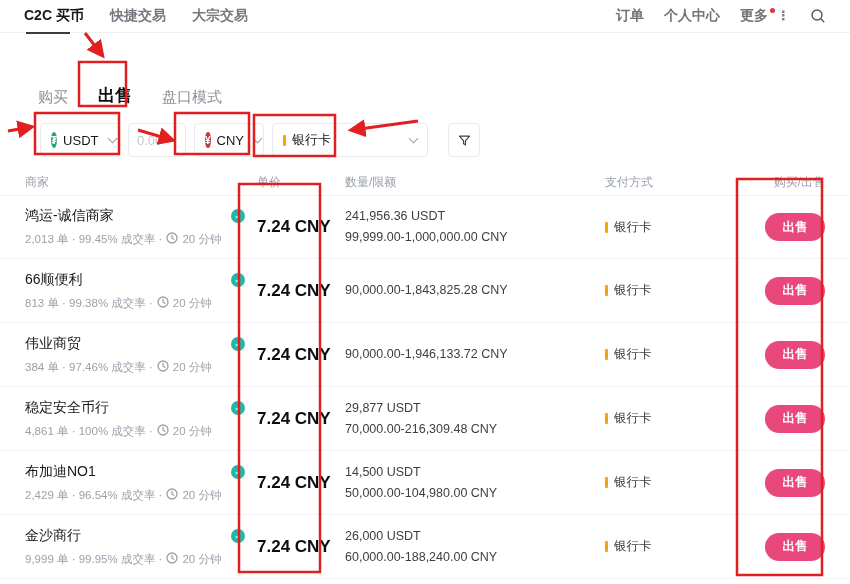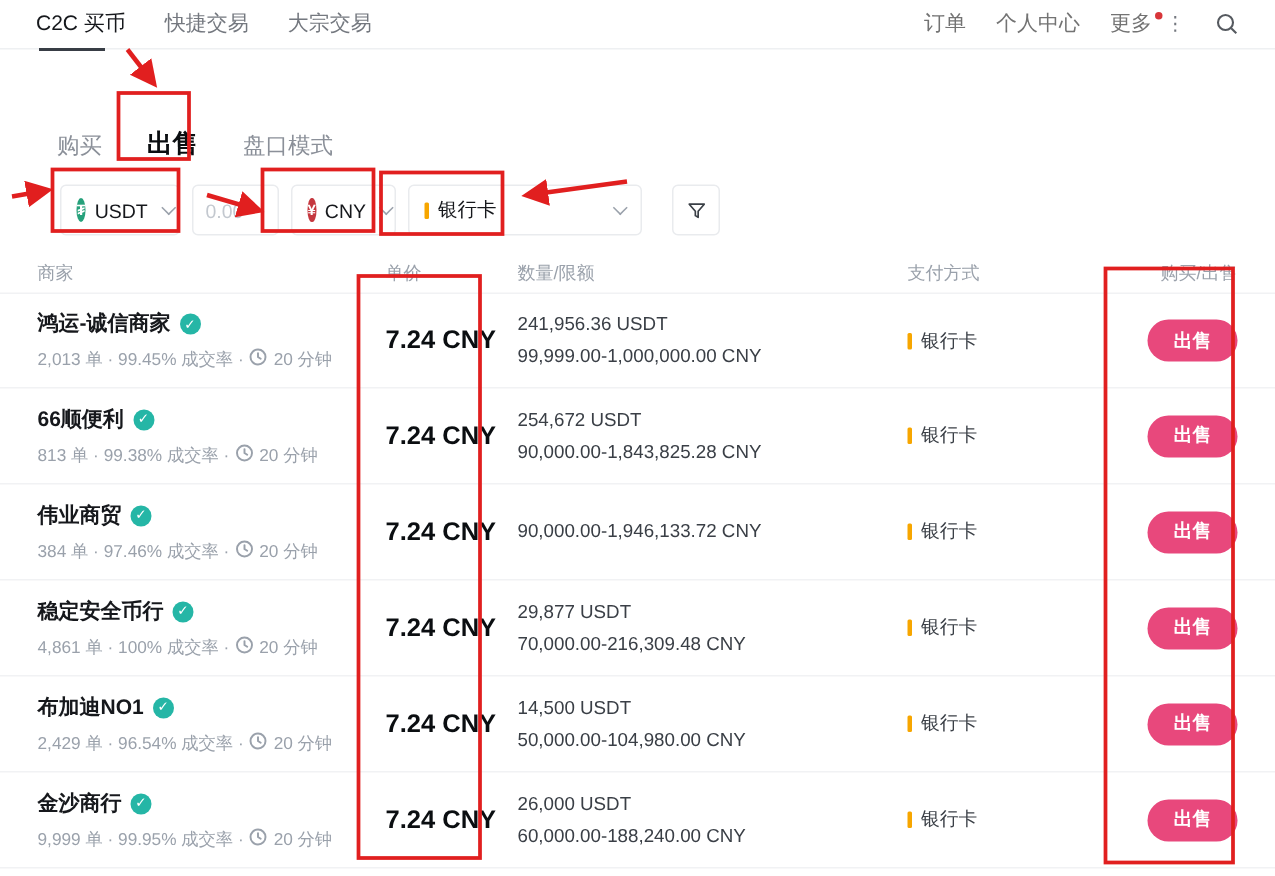--- a/index.html
+++ b/index.html
@@ -2,21 +2,21 @@
 <html><head>
 <meta charset="utf-8">
 <style>
   * { margin:0; padding:0; box-sizing:border-box; }
   html,body { background:#fff; }
   body { font-family:"Liberation Sans","DejaVu Sans",sans-serif; color:#16181c; }
   .page { position:relative; width:850px; height:584px; background:#fff; overflow:hidden; }
 
   
   .topnav { display:flex; justify-content:space-between; align-items:center;
-            height:20px; padding:16px 24px; border-bottom:1px solid #eef0f2; }
+            height:20px; padding:16px 24px; border-bottom:1px solid #eef0f2;font-weight:bold; }
   .nav-left { display:flex; gap:26px; align-items:center; }
   .nav-item { font-size:14px; color:#74787f; cursor:pointer; text-decoration:none; position:relative; }
   .nav-item.active { color:#16181c; }
   .nav-item.active::after { content:""; position:absolute; left:2px; right:14px; bottom:-9px;
             height:2px; background:#383d45; }
   .nav-right { display:flex; gap:20px; align-items:center; }
   .nav-right .nav-item { color:#737373; }
   .more-wrap { display:flex; align-items:flex-start; gap:2px; }
   .red-dot { width:5px; height:5px; border-radius:50%; background:#d8363a; margin-top:1px; }
   .vdots { color:#74787f; font-size:13px; line-height:18px; }
@@ -51,21 +51,21 @@
 
   
   .table { margin-top:12px; }
   .thead, .row { display:grid; grid-template-columns:220px 100px 260px 140px 1fr;
                  align-items:center; padding:0 25px; }
   .thead { height:26px; font-size:12px; color:#9aa1ab; }
   .thead .h-price { padding-left:12px; }
   .thead .h-action { text-align:right; }
   .row { height:64px; border-bottom:1px solid #f1f2f4; }
   .row:first-child { border-top:1px solid #f1f2f4; }
-  .m-name { display:flex; align-items:center; gap:6px; font-size:14px; font-weight:700; color:#16181c; cursor:pointer; }
+  .m-name { display:flex; align-items:center; gap:6px; font-size:14px; font-weight:400; color:#16181c; cursor:pointer;justify-content:space-between; }
   .badge { width:14px; height:14px; border-radius:50%; background:#25b6a6; color:#fff; font-size:9px;
            display:flex; align-items:center; justify-content:center; flex:none; }
   .m-stats { display:flex; gap:4px; margin-top:7px; font-size:11.5px; color:#9aa1ab; }
   .c-price { font-size:17px; font-weight:700; color:#0b0e11; padding-left:12px; }
   .c-amount { font-size:12.5px; color:#3a3f46; line-height:1.65; }
   .c-pay { display:flex; align-items:center; font-size:12.5px; color:#3a3f46; }
   .c-action { display:flex; justify-content:flex-end; }
   .sell-btn { width:60px; height:28px; border:none; border-radius:14px; background:#e8487c; color:#fff;
               font-size:12.5px; font-weight:700; cursor:pointer; font-family:"Liberation Sans",sans-serif; }
 
@@ -178,21 +178,20 @@
           <span>813 单 · 99.38% 成交率 ·</span>
           <svg width="12" height="12" viewBox="0 0 12 12">
             <circle cx="6" cy="6" r="5" fill="none" stroke="#9aa1ab" stroke-width="1.3"></circle>
             <path d="M6 3.4V6l1.8 1.2" fill="none" stroke="#9aa1ab" stroke-width="1.3" stroke-linecap="round"></path>
           </svg>
           <span>20 分钟</span>
         </div>
       </div>
       <div class="c-price">7.24 CNY</div>
       <div class="c-amount">
-        <div>254,672 USDT</div>
         <div>90,000.00-1,843,825.28 CNY</div>
       </div>
       <div class="c-pay">
         <span class="paybar"></span>
         <span>银行卡</span>
       </div>
       <div class="c-action">
         <button class="sell-btn">出售</button>
       </div>
     </div>

